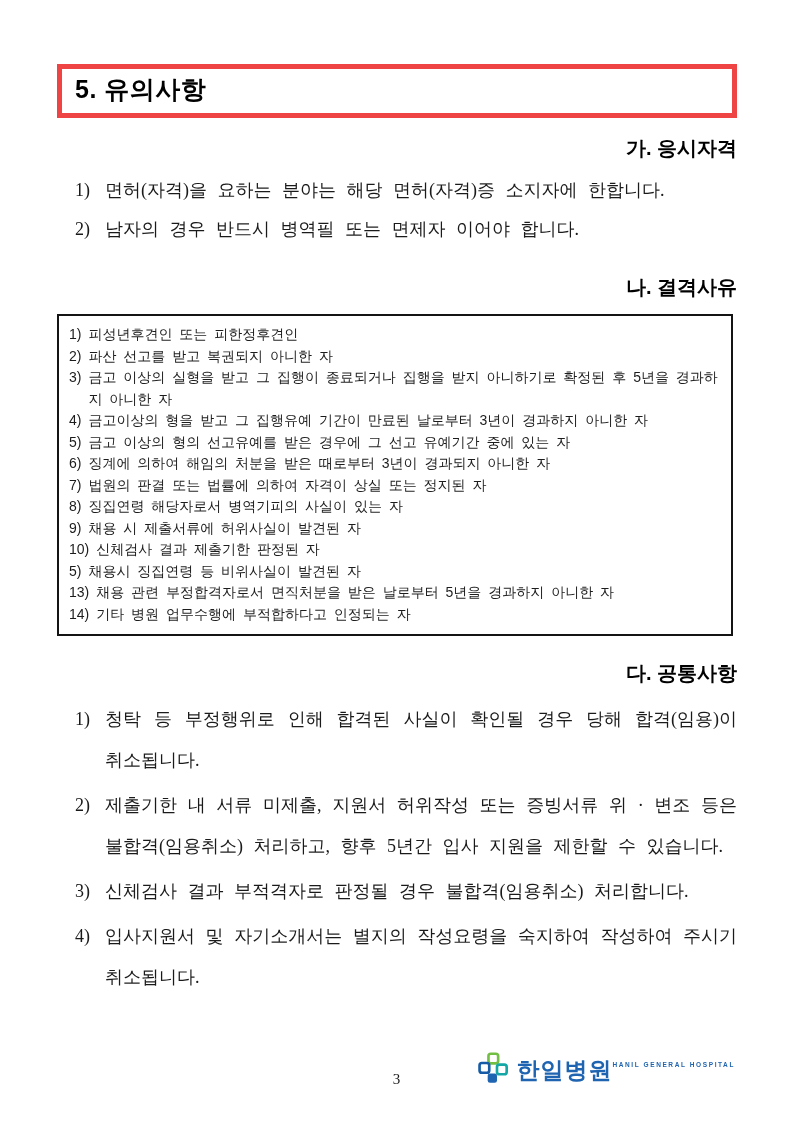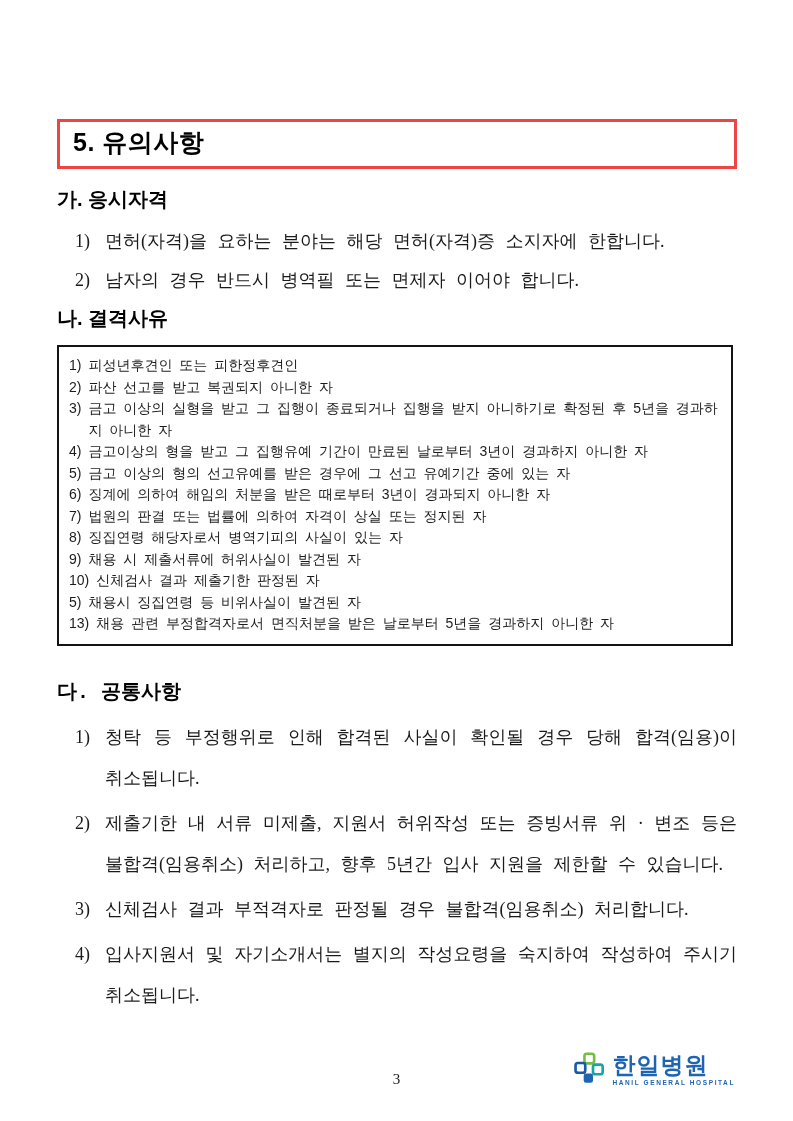--- a/index.html
+++ b/index.html
@@ -15,44 +15,45 @@
     box-sizing: border-box;
   }
   .content {
     position: absolute;
     left: 57px;
     top: 0;
     width: 680px;
   }
   
   .title-box {
-    margin-top: 119px;
-    border: 3px solid #ef4444;
+    margin-top: 64px;
+    border: 5px solid #ef4444;
     box-sizing: border-box;
     padding: 4px 10px 7px 13px;
     background: #ffffff;
   }
   .title-box .title-text {
     font-family: "Liberation Sans", "DejaVu Sans", sans-serif;
     font-weight: 900;
     font-size: 25px;
     letter-spacing: 0.5px;
     color: #000000;
   }
   
   .sec-heading {
     font-family: "Liberation Sans", "DejaVu Sans", sans-serif;
     font-weight: 800;
     font-size: 20px;
     color: #000000;
     margin: 0;
+    text-align: right;
   }
   .h-a { margin-top: 17px; }
-  .h-b { margin-top: 12px; }
-  .h-c { margin-top: 32px; font-family: Liberation Mono, monospace; }
+  .h-b { margin-top: 32px; }
+  .h-c { margin-top: 24px; }
   
   .item {
     display: flex;
     font-size: 18px;
     line-height: 26px;
     word-spacing: 6px;
     padding-left: 18px;
   }
   .item .num {
     flex: 0 0 30px;
@@ -102,21 +103,21 @@
   }
   .logo {
     position: absolute;
     right: 58px;
     bottom: 28px;
     display: flex;
     align-items: center;
     gap: 7px;
   }
   .logo-mark { width: 31px; height: 46px; display: block; }
-  .logo-textblock { display: flex; flex-direction: column; line-height: 1; }
+  .logo-textblock { display: flex; flex-direction: row; line-height: 1; }
   .logo-korean {
     font-family: "Liberation Sans", "DejaVu Sans", sans-serif;
     font-weight: 900;
     font-size: 23px;
     letter-spacing: 1px;
     color: #1e64b0;
   }
   .logo-english {
     font-family: "Liberation Sans", "DejaVu Sans", sans-serif;
     font-weight: 700;
@@ -191,20 +192,24 @@
           <span class="bnum">10)</span>
           <span class="btext">신체검사 결과 제출기한 판정된 자</span>
         </div>
         <div class="bitem">
           <span class="bnum">5)</span>
           <span class="btext">채용시 징집연령 등 비위사실이 발견된 자</span>
         </div>
         <div class="bitem">
           <span class="bnum">13)</span>
           <span class="btext">채용 관련 부정합격자로서 면직처분을 받은 날로부터 5년을 경과하지 아니한 자</span>
+        </div>
+        <div class="bitem">
+          <span class="bnum">14)</span>
+          <span class="btext">기타 병원 업무수행에 부적합하다고 인정되는 자</span>
         </div>
       </div>
     </div>
 
     <div class="sec-c">
       <h2 class="sec-heading h-c">다. 공통사항</h2>
       <div class="item">
         <span class="num">1)</span>
         <span class="text">청탁 등 부정행위로 인해 합격된 사실이 확인될 경우 당해 합격(임용)이 취소됩니다.</span>
       </div>

